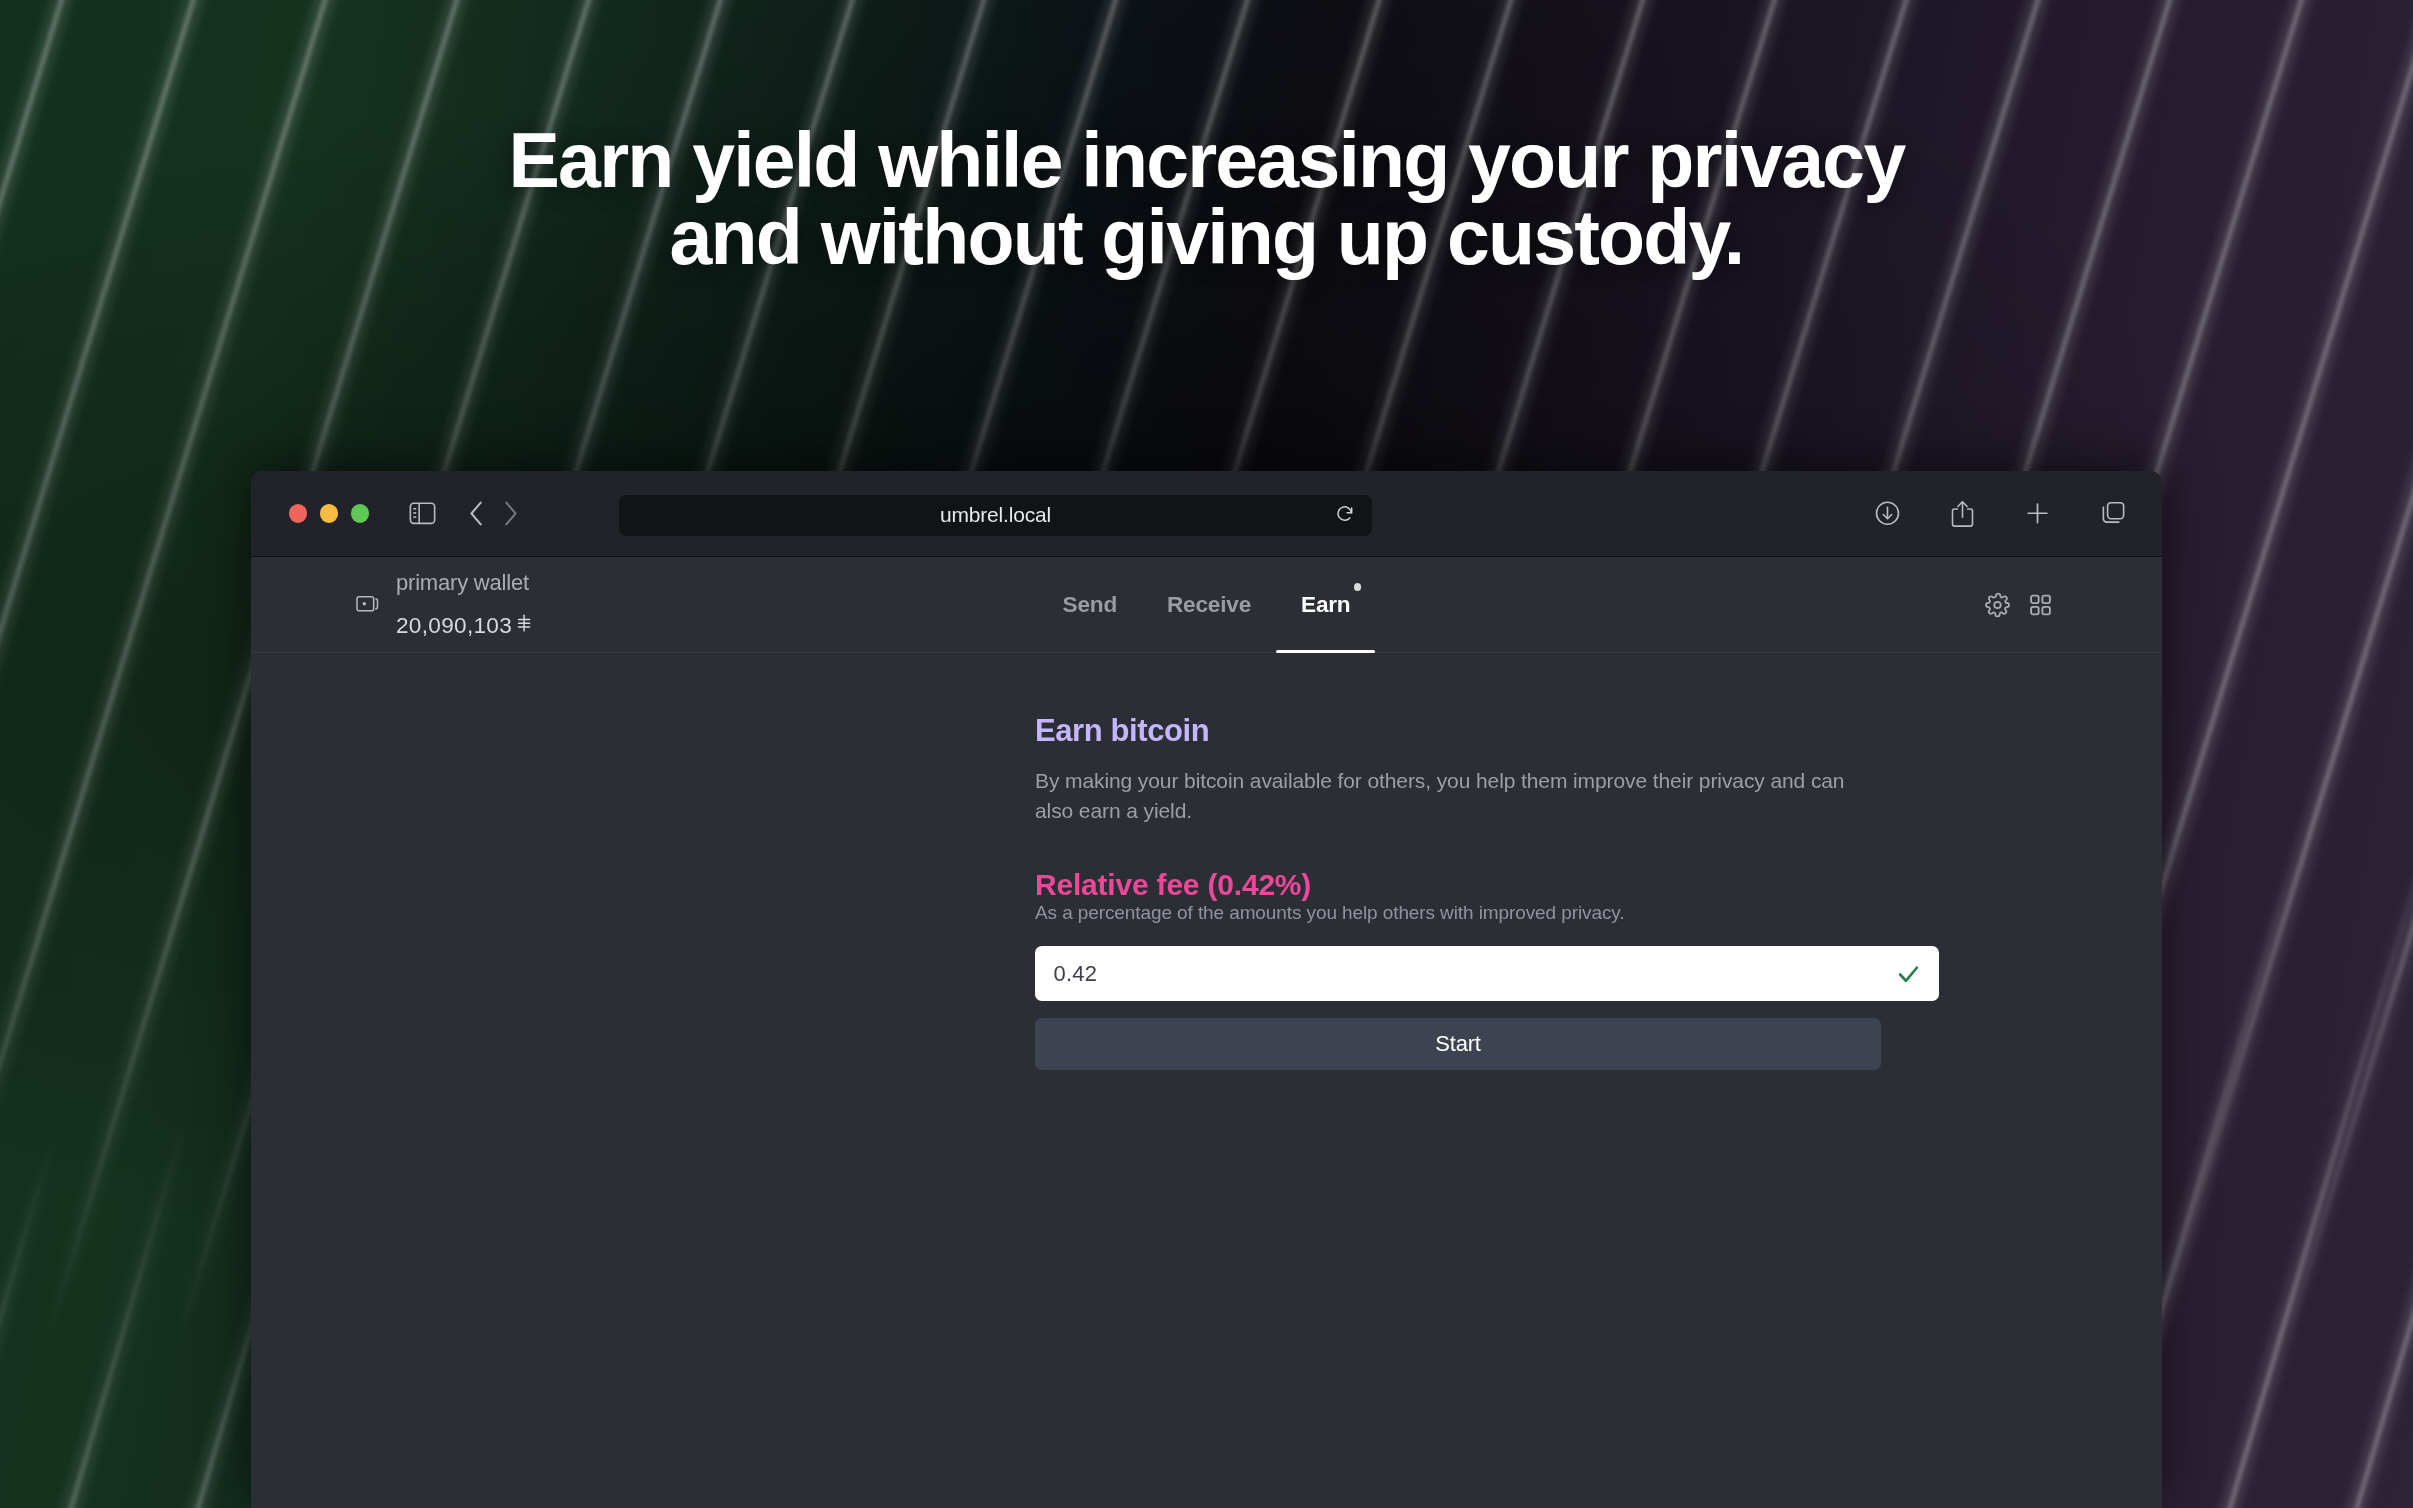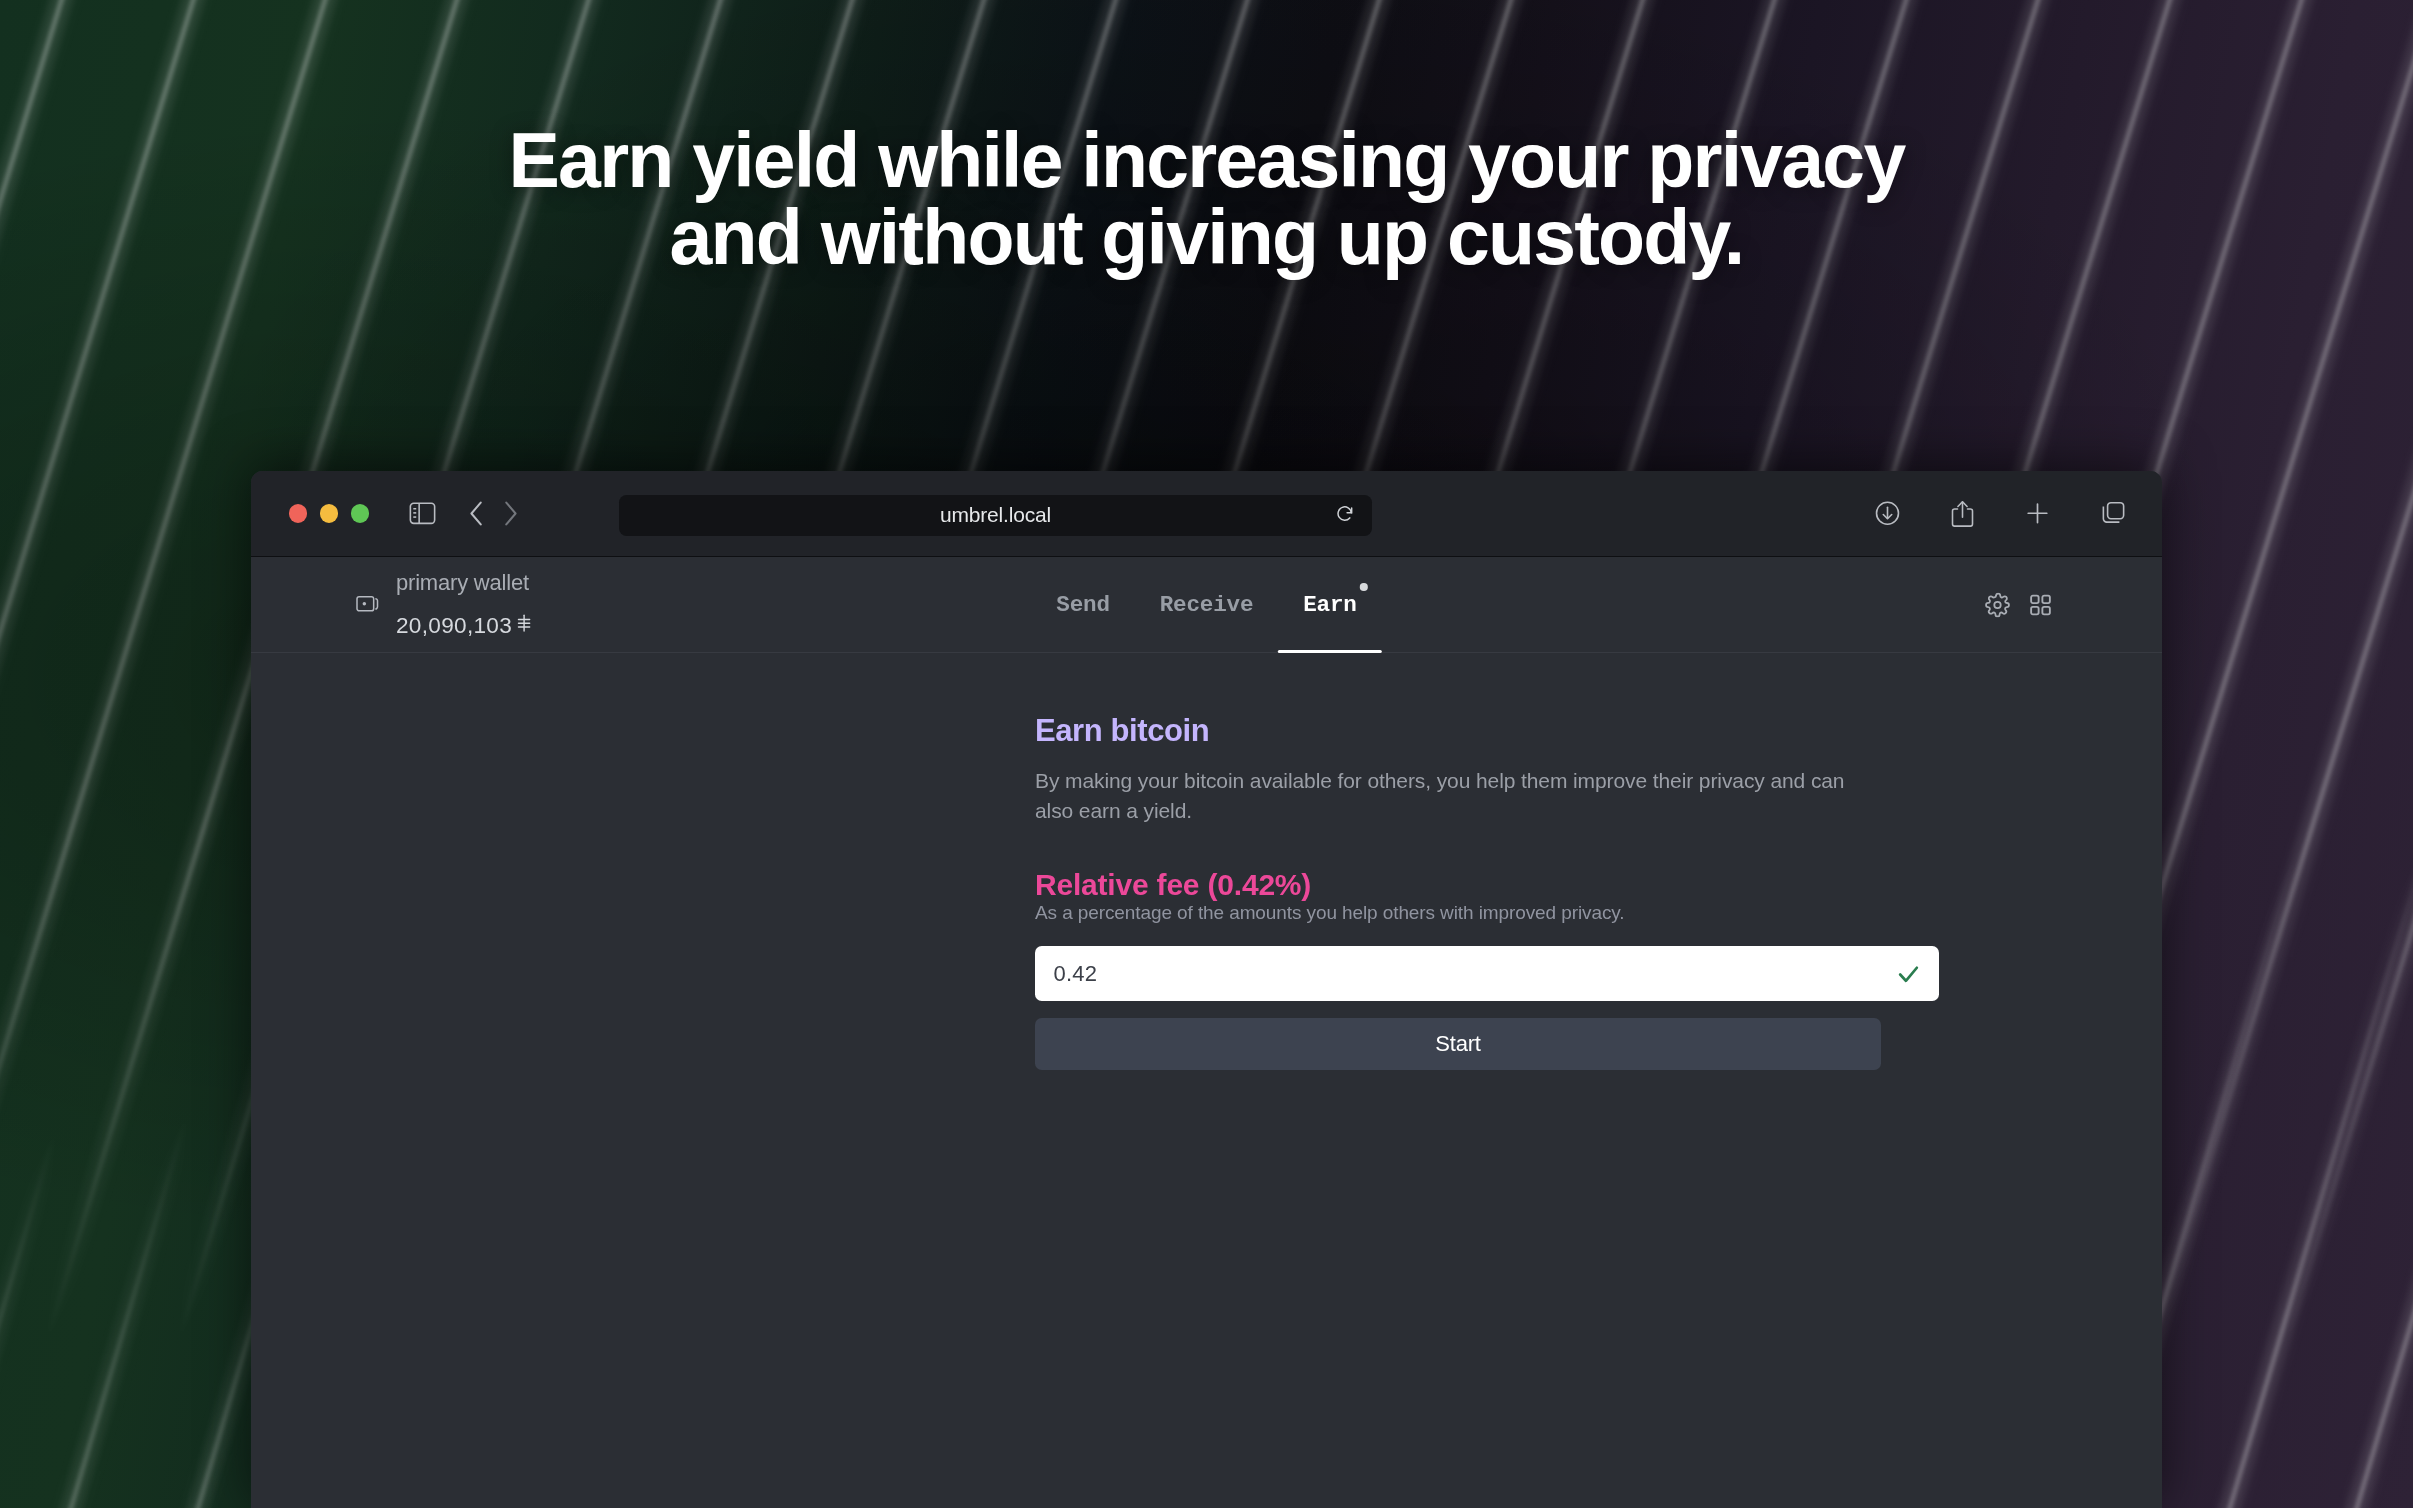--- a/index.html
+++ b/index.html
@@ -162,21 +162,20 @@
     display:flex; align-items:center; gap:0;
   }
   .nav-tab {
     position:relative;
     height:96px;
     display:flex; align-items:center; justify-content:center;
     padding:0 25px;
     font-size:22.6px; font-weight:bold;
     color:#989da5;
     letter-spacing:-0.2px;
-    font-family:Liberation Mono, monospace;
   }
   .nav-tab.active { color:#ffffff; }
   .nav-tab.active::after {
     content:""; position:absolute; left:0; right:0; bottom:0;
     height:3.4px; background:#ffffff; border-radius:1.7px;
   }
   .tab-dot {
     position:absolute; top:26px; right:14.2px;
     width:7.5px; height:7.5px; border-radius:50%;
     background:#d8dadd;

